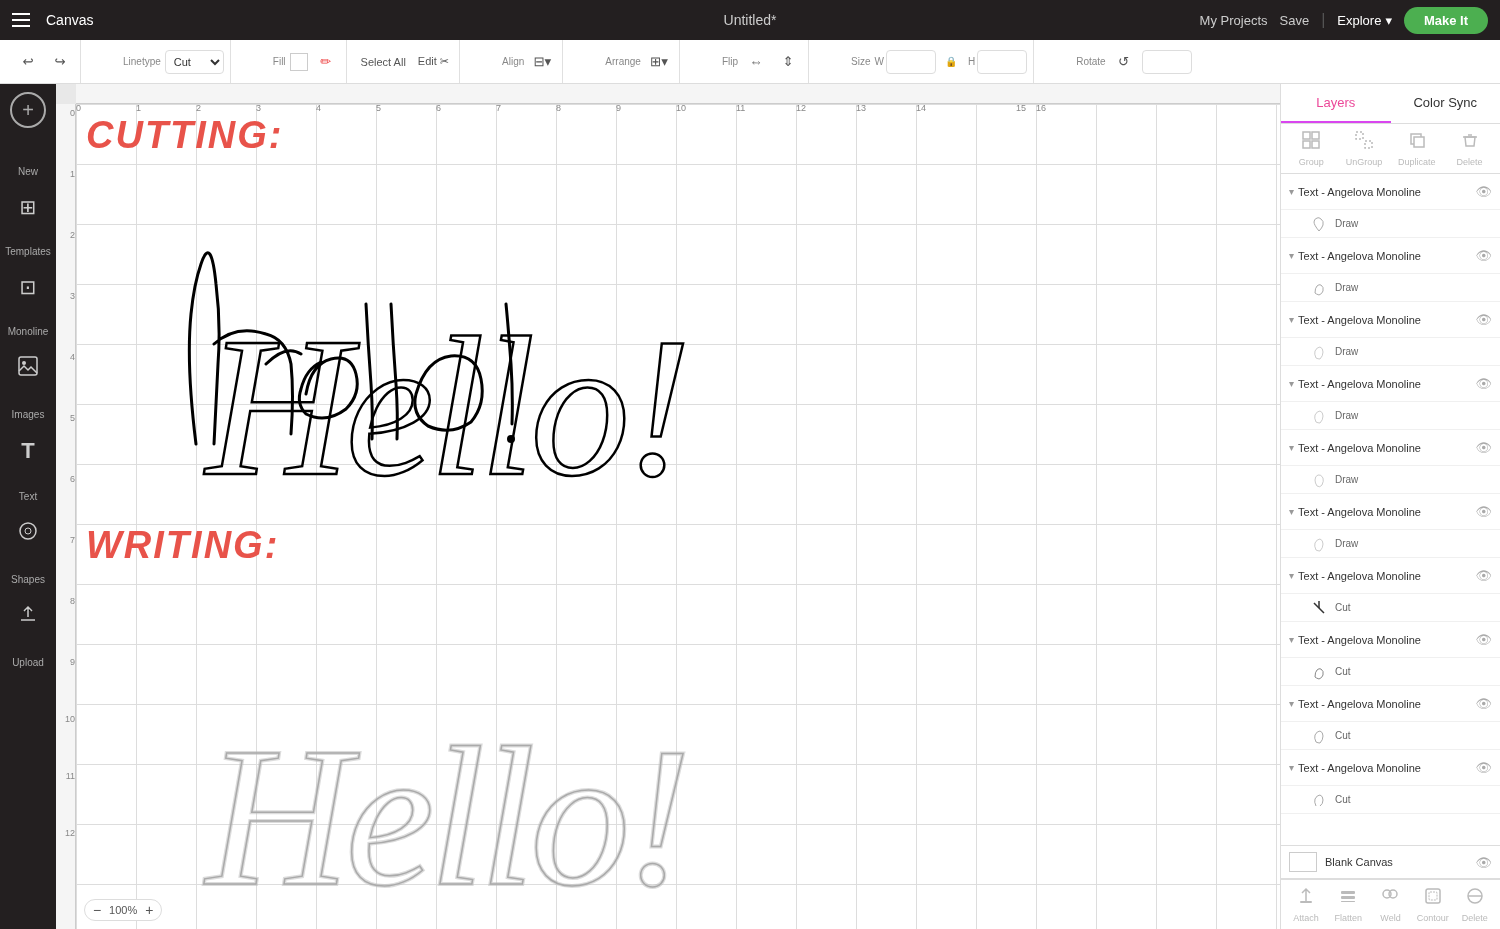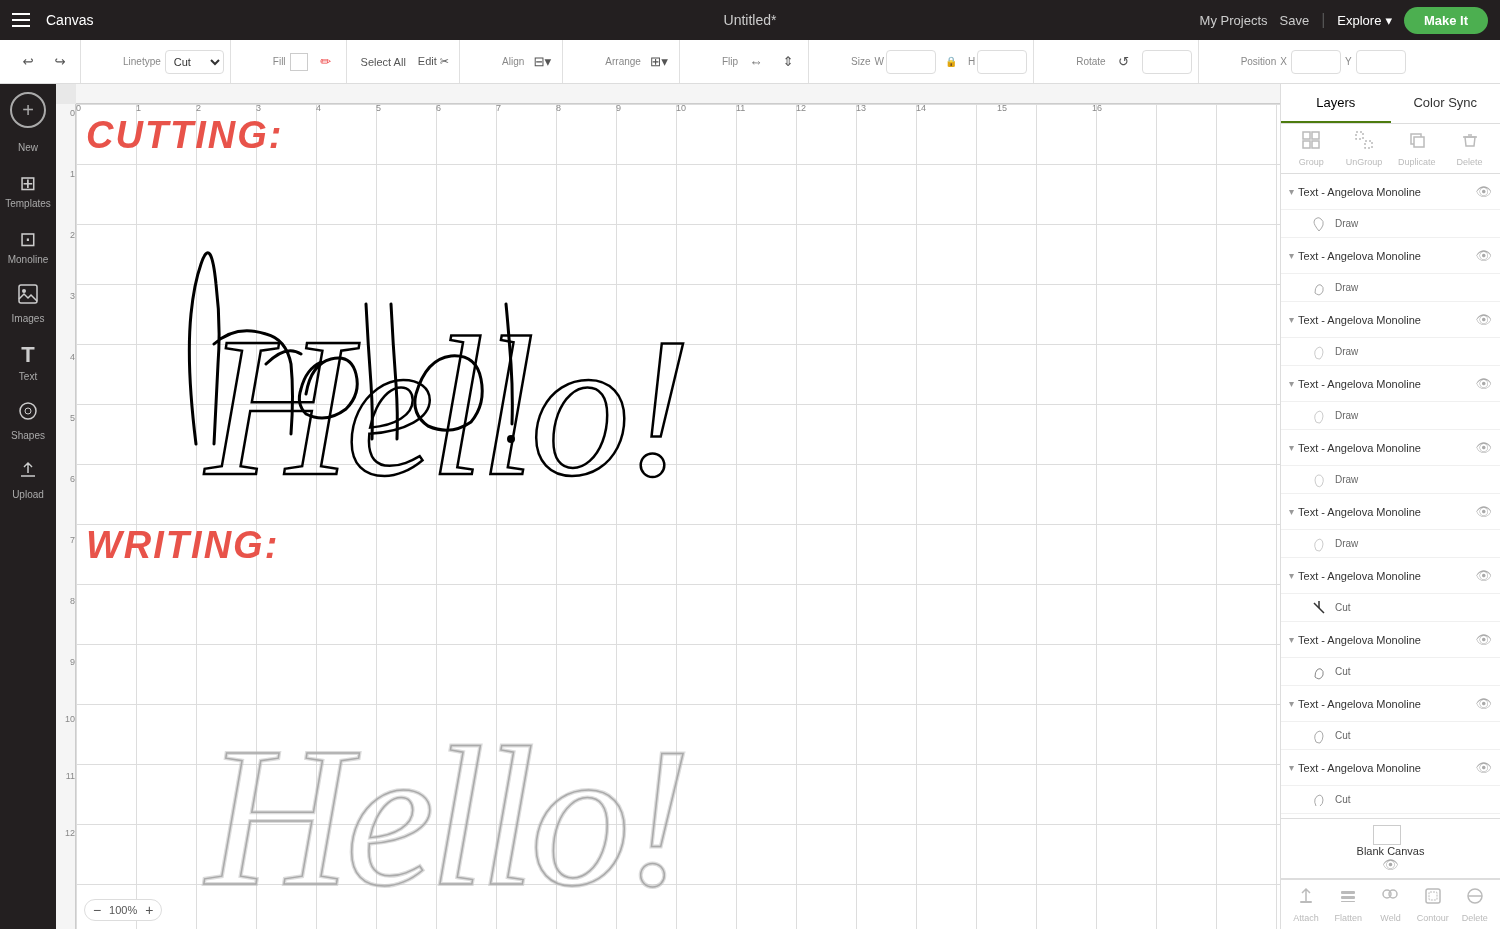--- a/index.html
+++ b/index.html
@@ -52,21 +52,21 @@
     #left-sidebar {
       width: 56px; background: #231f20; display: flex; flex-direction: column;
       align-items: center; padding: 8px 0; gap: 2px; flex-shrink: 0;
     }
     .sidebar-item {
       display: flex; flex-direction: column; align-items: center;
       padding: 8px 4px; cursor: pointer; border-radius: 6px; color: #aaa;
       width: 48px; font-size: 10px; gap: 3px;
     }
     .sidebar-item .si-icon { font-size: 20px; color: #ccc; }
-    .sidebar-item .si-label { font-size: 10px; color: #aaa; }
+    .sidebar-item .si-label { font-size: 10px; color: #aaa; margin-top: 24px; }
     .sidebar-add {
       width: 36px; height: 36px; border-radius: 50%; background: transparent;
       border: 2px solid #aaa; display: flex; align-items: center; justify-content: center;
       cursor: pointer; color: #aaa; font-size: 20px; margin-bottom: 4px;
     }
 
     
     #canvas-area {
       flex: 1; position: relative; overflow: hidden; background: #e8e8e8;
     }
@@ -121,21 +121,21 @@
       display: flex; flex-direction: column;
     }
     #panel-tabs {
       display: flex; border-bottom: 1px solid #ddd; height: 40px;
     }
     .panel-tab {
       flex: 1; display: flex; align-items: center; justify-content: center;
       font-size: 13px; font-weight: 500; cursor: pointer; color: #333;
       border-bottom: 2px solid transparent;
     }
-    .panel-tab.active { border-bottom: 2px solid #4d7c0f; color: #000000; }
+    .panel-tab.active { border-bottom: 2px solid #d946ef; color: #ec4899; }
 
     #panel-actions {
       display: flex; align-items: center; justify-content: space-around;
       padding: 6px 4px; border-bottom: 1px solid #ddd;
     }
     .panel-action-btn {
       display: flex; flex-direction: column; align-items: center;
       font-size: 9px; color: #555; cursor: pointer; gap: 2px; min-width: 40px;
     }
     .panel-action-btn .pa-icon { font-size: 18px; color: #333; }
@@ -154,21 +154,20 @@
       display: flex; align-items: center; padding: 3px 8px 3px 28px;
       border-bottom: 1px solid #f0f0f0; min-height: 28px;
     }
     .layer-sub-icon { width: 20px; height: 20px; margin-right: 6px; display: flex; align-items: center; justify-content: center; }
     .layer-sub-label { font-size: 10px; color: #666; text-align: center; }
 
     
     #blank-canvas-row {
       display: flex; align-items: center; padding: 6px 8px; border-top: 1px solid #ddd;
       border-bottom: 1px solid #ddd;
-      flex-direction: column;
     }
     .blank-canvas-thumb {
       width: 28px; height: 20px; border: 1px solid #ccc; background: white; margin-right: 8px;
     }
     .blank-canvas-label { font-size: 11px; color: #333; flex: 1; }
     .blank-canvas-eye { color: #aaa; font-size: 13px; cursor: pointer; }
 
     #panel-bottom-actions {
       display: flex; align-items: center; justify-content: space-around;
       padding: 6px 4px; border-top: 1px solid #ddd;
@@ -238,27 +237,20 @@
       <span style="font-size:10px;color:#888;">W</span>
       <input class="toolbar-input" value="" style="">
       <button class="toolbar-icon-btn" style="font-size:10px;">🔒</button>
       <span style="font-size:10px;color:#888;">H</span>
       <input class="toolbar-input" value="" style="">
     </div>
   </div>
   <div class="toolbar-group">
     <span class="toolbar-section-title">Rotate</span>
     <button class="toolbar-icon-btn">↺</button>
-    <input class="toolbar-input" value="" style="">
-  </div>
-  <div class="toolbar-group">
-    <span class="toolbar-section-title">Position</span>
-    <span style="font-size:10px;color:#888;">X</span>
-    <input class="toolbar-input" value="" style="">
-    <span style="font-size:10px;color:#888;">Y</span>
     <input class="toolbar-input" value="" style="">
   </div>
 </div>
 
 <div id="main">
 
   <div id="left-sidebar">
     <div class="sidebar-add" title="New">+</div>
     <div class="sidebar-item">
       <span class="si-label">New</span>
@@ -317,22 +309,22 @@
         <span style="position:absolute;left:300px;">5</span>
         <span style="position:absolute;left:360px;">6</span>
         <span style="position:absolute;left:420px;">7</span>
         <span style="position:absolute;left:480px;">8</span>
         <span style="position:absolute;left:540px;">9</span>
         <span style="position:absolute;left:600px;">10</span>
         <span style="position:absolute;left:660px;">11</span>
         <span style="position:absolute;left:720px;">12</span>
         <span style="position:absolute;left:780px;">13</span>
         <span style="position:absolute;left:840px;">14</span>
-        <span style="position:absolute;left:921px;">15</span>
-        <span style="position:absolute;left:1016px;">16</span>
+        <span style="position:absolute;left:940px;">15</span>
+        <span style="position:absolute;left:960px;">16</span>
       </div>
     </div>
 
     <div id="ruler-left">
       <span style="margin-top:4px;">0</span>
       <span style="margin-top:51px;">1</span>
       <span style="margin-top:51px;">2</span>
       <span style="margin-top:51px;">3</span>
       <span style="margin-top:51px;">4</span>
       <span style="margin-top:51px;">5</span>

